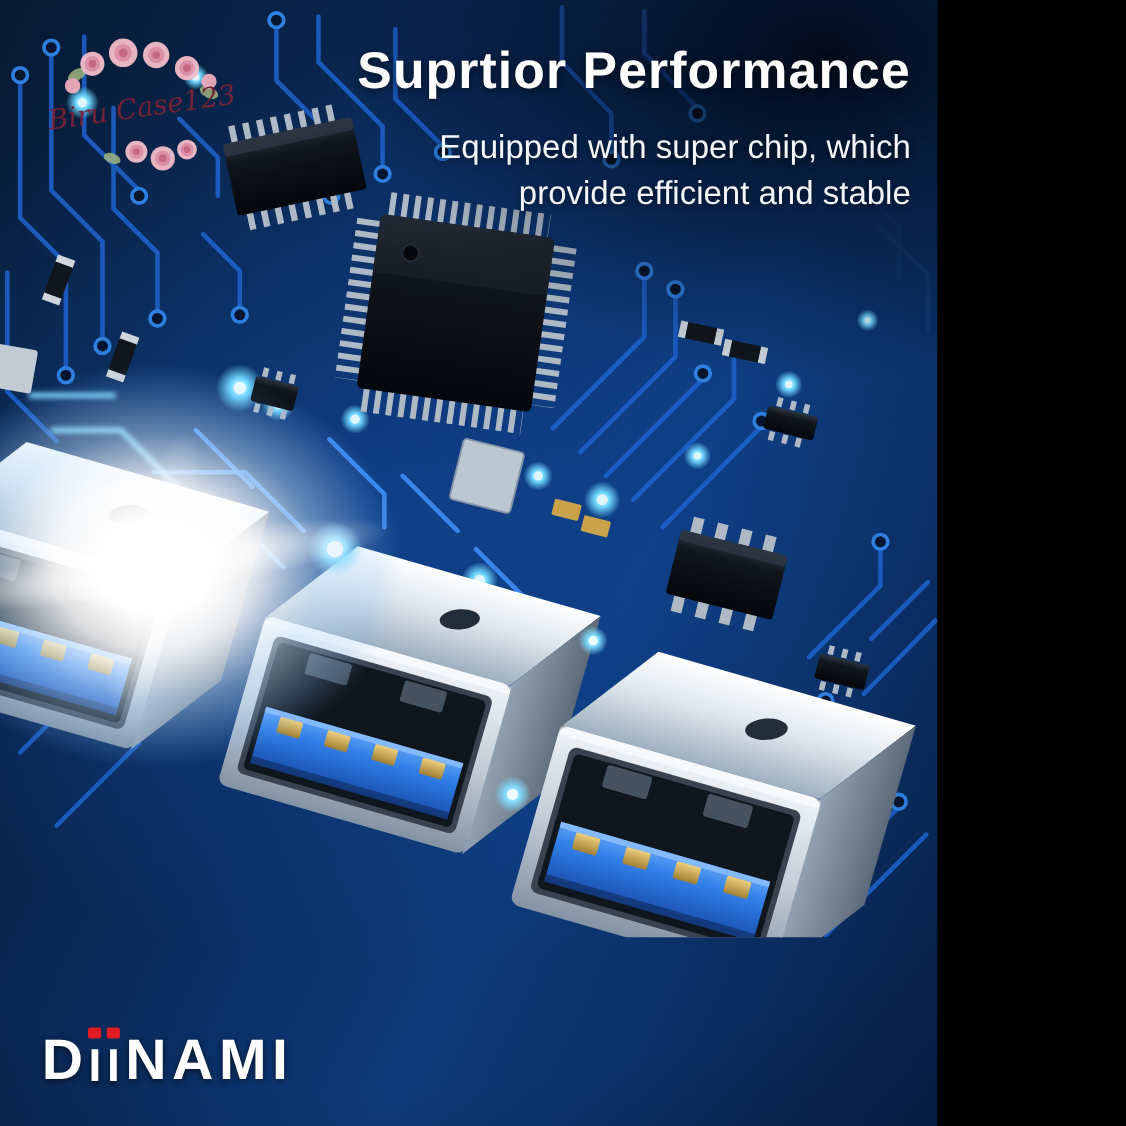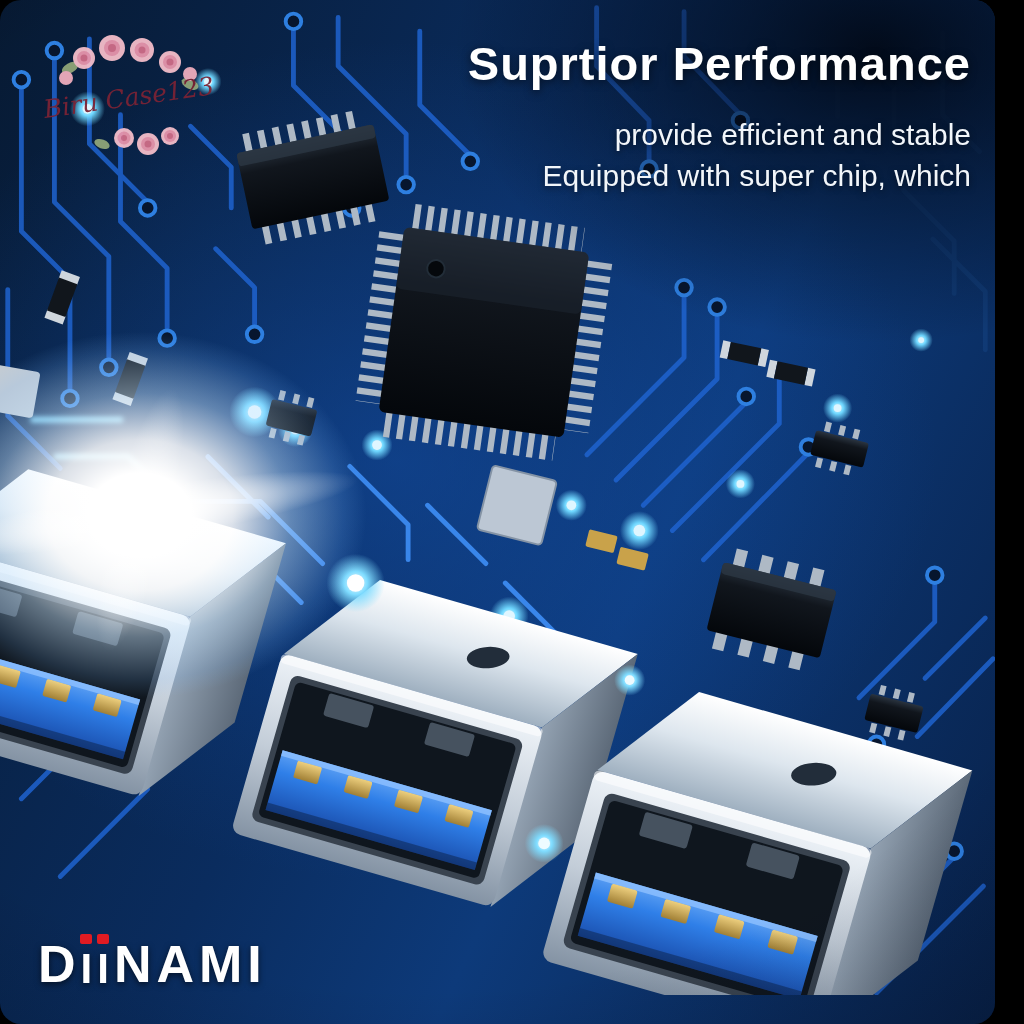--- a/index.html
+++ b/index.html
@@ -1,22 +1,21 @@
 <!DOCTYPE html>
 <html style="--accent-red: #e01b22; --board-dark: #071a33; --board-blue: #0d3a7a; --trace-blue: #1f63cf; --glow-cyan: #6fd7ff; --usb-tongue-blue: #2f7fe8; --contact-gold: #c9a24a; --metal-silver: #c3cdd8; --text-white: #ffffff;"><head>
 <meta charset="utf-8">
 <style>
   html,body{margin:0;padding:0;background:#000;}
   .scene{
-    position:relative;width:995px;height:1024px;overflow:hidden;
+    position:relative;width:852px;height:1024px;overflow:hidden;
     font-family:"Liberation Sans",sans-serif;
     background:
       radial-gradient(900px 700px at 40% 45%, rgba(20,80,170,.55) 0%, rgba(20,80,170,0) 60%),
       linear-gradient(115deg,#071a33 0%,#0a2c5e 42%,#0d3a7a 62%,#082149 100%);
-    border-radius: 21px;
   }
   .scene *{box-sizing:border-box;}
   svg{display:block;}
   .layer{position:absolute;inset:0;}
   
   .tr{fill:none;stroke-linecap:round;stroke-linejoin:round;}
   .tr.dim{stroke:#14417f;stroke-width:5;opacity:.6;}
   .tr.mid{stroke:#1f63cf;stroke-width:5;opacity:.85;}
   .tr.bright{stroke:#3c8af0;stroke-width:5;opacity:.95;}
   .tr.cyan{stroke:#7fdcff;stroke-width:6;opacity:.95;}
@@ -346,22 +345,22 @@
 
   <div class="flare"></div>
   <div class="flare-streak-h"></div>
   <div class="flare-streak-v"></div>
 
   <div class="vignette"></div>
 
   <div class="header">
     <div class="title">Suprtior Performance</div>
     <div class="subtitle">
+      <div>Equipped with super chip, which</div>
       <div>provide efficient and stable</div>
-      <div>Equipped with super chip, which</div>
     </div>
   </div>
 
   <div class="watermark">
     <svg width="180" height="140" viewBox="0 0 180 140">
       <g>
         <ellipse cx="30" cy="42" rx="9" ry="5" transform="rotate(-30 30 42)" fill="#9fb27e" opacity=".9"></ellipse>
         <ellipse cx="150" cy="58" rx="9" ry="5" transform="rotate(25 150 58)" fill="#9fb27e" opacity=".9"></ellipse>
         <circle cx="44" cy="32" r="11" fill="#f3bdc9"></circle>
           <circle cx="44" cy="32" r="7" fill="#e795ac"></circle>

